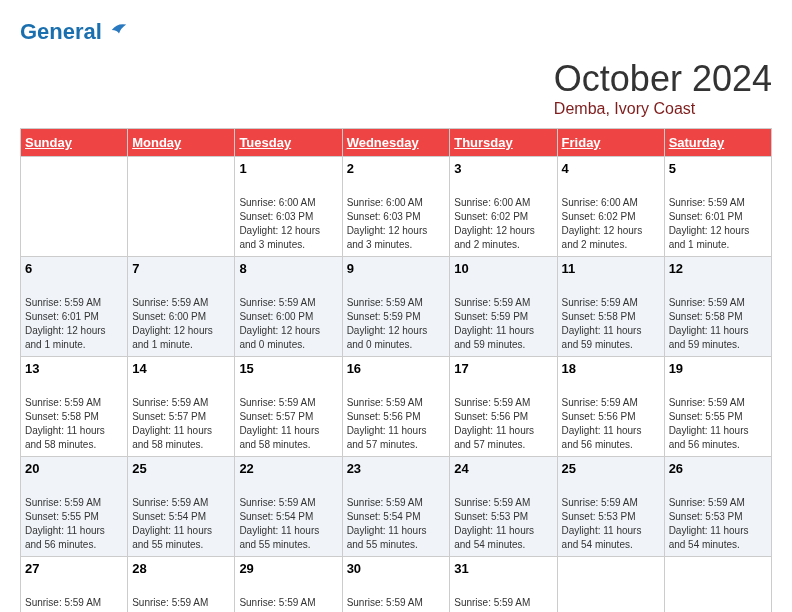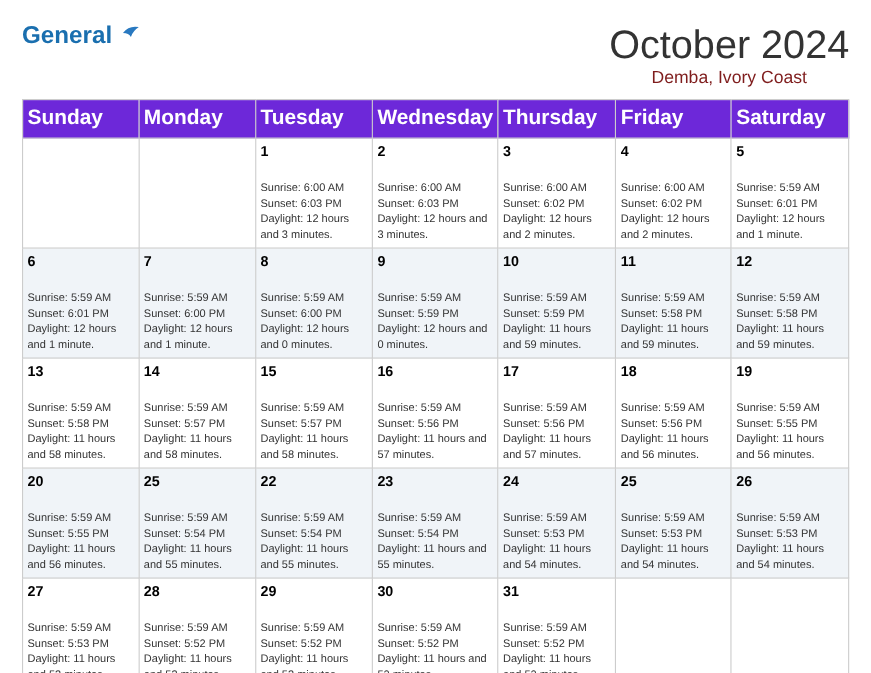--- a/index.html
+++ b/index.html
@@ -27,44 +27,46 @@
       line-height: 1.1;
     }
     .logo-text .blue { color: #1a6faf; }
     .logo-icon {
       width: 18px;
       height: 18px;
       margin-left: 2px;
       margin-top: -8px;
     }
     .title-area {
-      text-align: center;
+      text-align: left;
+      margin-top: 38px;
     }
     .month-title {
       font-size: 36px;
       font-weight: normal;
       color: #333;
     }
     .location {
       font-size: 16px;
       color: #7f1d1d;
     }
     table {
       width: 100%;
       border-collapse: collapse;
       font-size: 11px;
     }
     thead tr th {
-      background-color: #6d28d9;
+      background-color: #ef4444;
       color: #fff;
       padding: 6px 4px;
       text-align: left;
-      font-size: 19px;
+      font-size: 13px;
       font-weight: bold;
       border: 1px solid #ccc;
+      text-decoration: underline;
     }
     tbody tr td {
       border: 1px solid #ccc;
       padding: 4px 4px;
       vertical-align: top;
       min-height: 80px;
       height: 90px;
       width: 108px;
     }
     tbody tr:nth-child(even) td {

